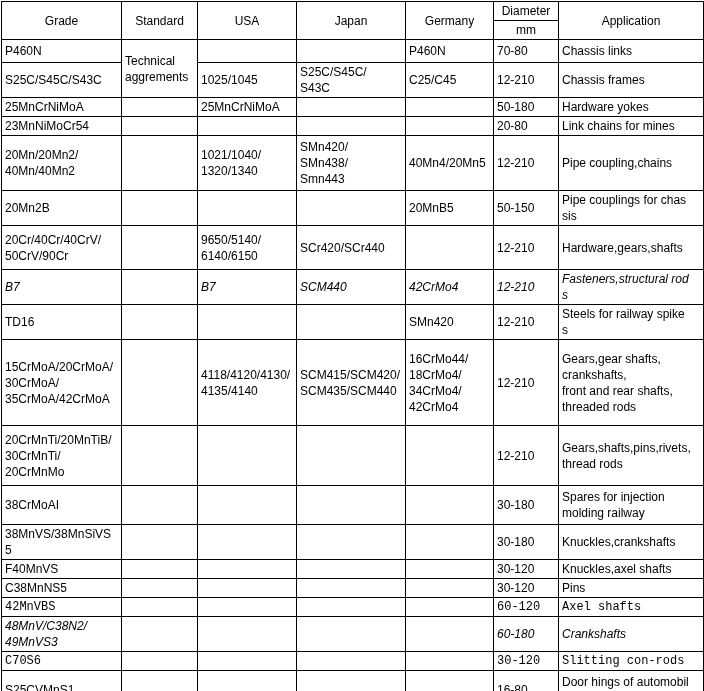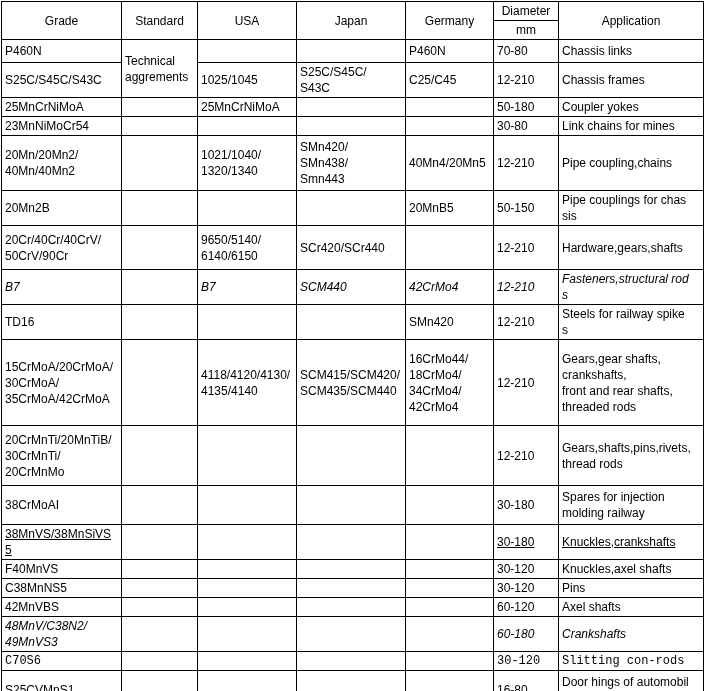--- a/index.html
+++ b/index.html
@@ -44,24 +44,24 @@
   tbody tr:nth-child(3)  { height: 18px; }
   tbody tr:nth-child(4)  { height: 18px; }
   tbody tr:nth-child(5)  { height: 55px; }
   tbody tr:nth-child(6)  { height: 33px; }
   tbody tr:nth-child(7)  { height: 44px; }
   tbody tr:nth-child(8)  { height: 33px; font-style: italic; }
   tbody tr:nth-child(9)  { height: 33px; }
   tbody tr:nth-child(10) { height: 86px; }
   tbody tr:nth-child(11) { height: 60px; }
   tbody tr:nth-child(12) { height: 39px; }
-  tbody tr:nth-child(13) { height: 29px; text-decoration: underline; }
+  tbody tr:nth-child(13) { height: 29px; }
   tbody tr:nth-child(14) { height: 18px; margin-left: 28px; }
   tbody tr:nth-child(15) { height: 18px; }
-  tbody tr:nth-child(16) { height: 18px; }
+  tbody tr:nth-child(16) { height: 18px; font-family: Liberation Mono, monospace; }
   tbody tr:nth-child(17) { height: 35px; font-style: italic; }
   tbody tr:nth-child(18) { height: 18px; font-family: Liberation Mono, monospace; }
   tbody tr:nth-child(19) { height: 38px; }
 </style>
 </head>
 <body>
 
 <table class="grades">
   <colgroup>
     <col style="width:120px">
@@ -106,29 +106,29 @@
         <td class="col-diameter">12-210</td>
         <td class="col-application">Chassis frames</td>
       </tr>
       <tr>
         <td class="col-grade">25MnCrNiMoA</td>
         <td class="col-standard"></td>
         <td class="col-usa">25MnCrNiMoA</td>
         <td class="col-japan"></td>
         <td class="col-germany"></td>
         <td class="col-diameter">50-180</td>
-        <td class="col-application">Coupler yokes</td>
+        <td class="col-application">Hardware yokes</td>
       </tr>
       <tr>
         <td class="col-grade">23MnNiMoCr54</td>
         <td class="col-standard"></td>
         <td class="col-usa"></td>
         <td class="col-japan"></td>
         <td class="col-germany"></td>
-        <td class="col-diameter">30-80</td>
+        <td class="col-diameter">20-80</td>
         <td class="col-application">Link chains for mines</td>
       </tr>
       <tr>
         <td class="col-grade">20Mn/20Mn2/
 40Mn/40Mn2</td>
         <td class="col-standard"></td>
         <td class="col-usa">1021/1040/
 1320/1340</td>
         <td class="col-japan">SMn420/
 SMn438/

